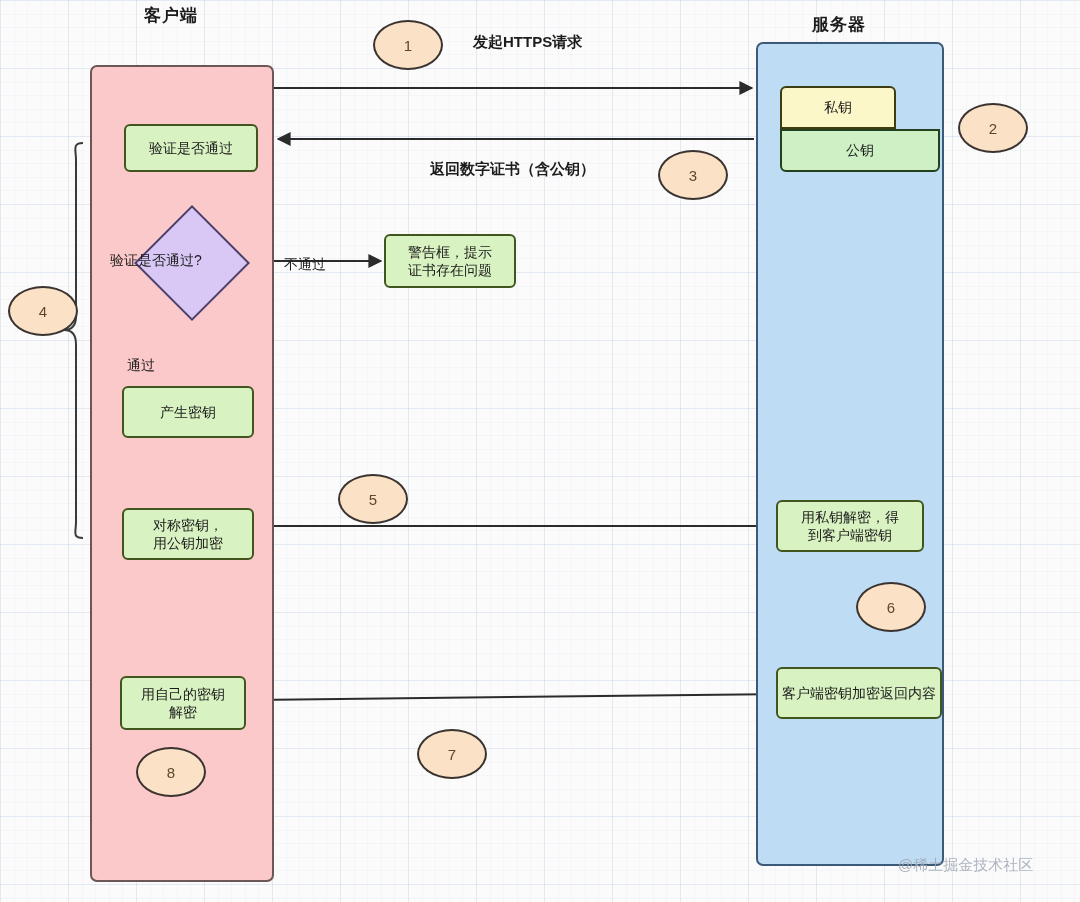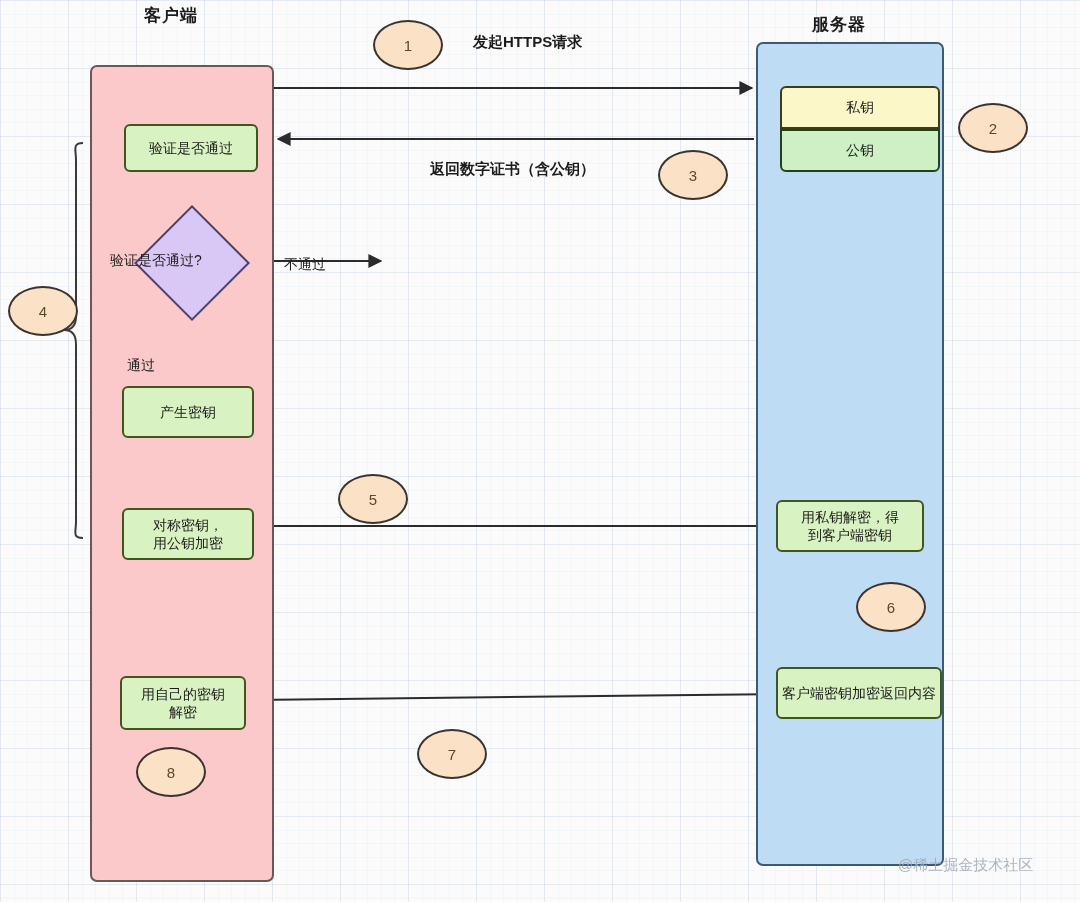--- a/index.html
+++ b/index.html
@@ -168,36 +168,40 @@
              L 76 522
              C 76 532, 72 538, 83 538" fill="none" stroke="#3a3a3a" stroke-width="2"></path>
   </svg>
 
   <div class="lane-title" style="left:144px; top:4px;">客户端</div>
   <div class="lane-title" style="left:812px; top:5px;margin-top:8px;">服务器</div>
 
   <div class="lane lane-client" style="left:90px; top:65px; width:184px; height:817px;"></div>
   <div class="lane lane-server" style="left:756px; top:42px; width:188px; height:824px;"></div>
 
-  <div class="node node-private" style="left:780px; top:86px; width:160px; height:43px;">
+  <div class="node node-private" style="left:780px; top:86px; width:116px; height:43px;">
     <span>私钥</span>
   </div>
   <div class="node node-public" style="left:780px; top:129px; width:160px; height:43px;">
     <span>公钥</span>
   </div>
 
   <div class="node" style="left:124px; top:124px; width:134px; height:48px;">
     <span>验证是否通过</span>
   </div>
 
   <div class="diamond-wrap" style="left:110px; top:222px; width:160px; height:78px;">
     <div class="diamond-shape"></div>
     <div class="diamond-label">验证是否通过?</div>
   </div>
 
+  <div class="node" style="left:384px; top:234px; width:132px; height:54px; flex-direction:column;">
+    <span>警告框，提示</span>
+    <span>证书存在问题</span>
+  </div>
 
   <div class="node" style="left:122px; top:386px; width:132px; height:52px;">
     <span>产生密钥</span>
   </div>
 
   <div class="node" style="left:122px; top:508px; width:132px; height:52px; flex-direction:column;">
     <span>对称密钥，</span>
     <span>用公钥加密</span>
   </div>
 

